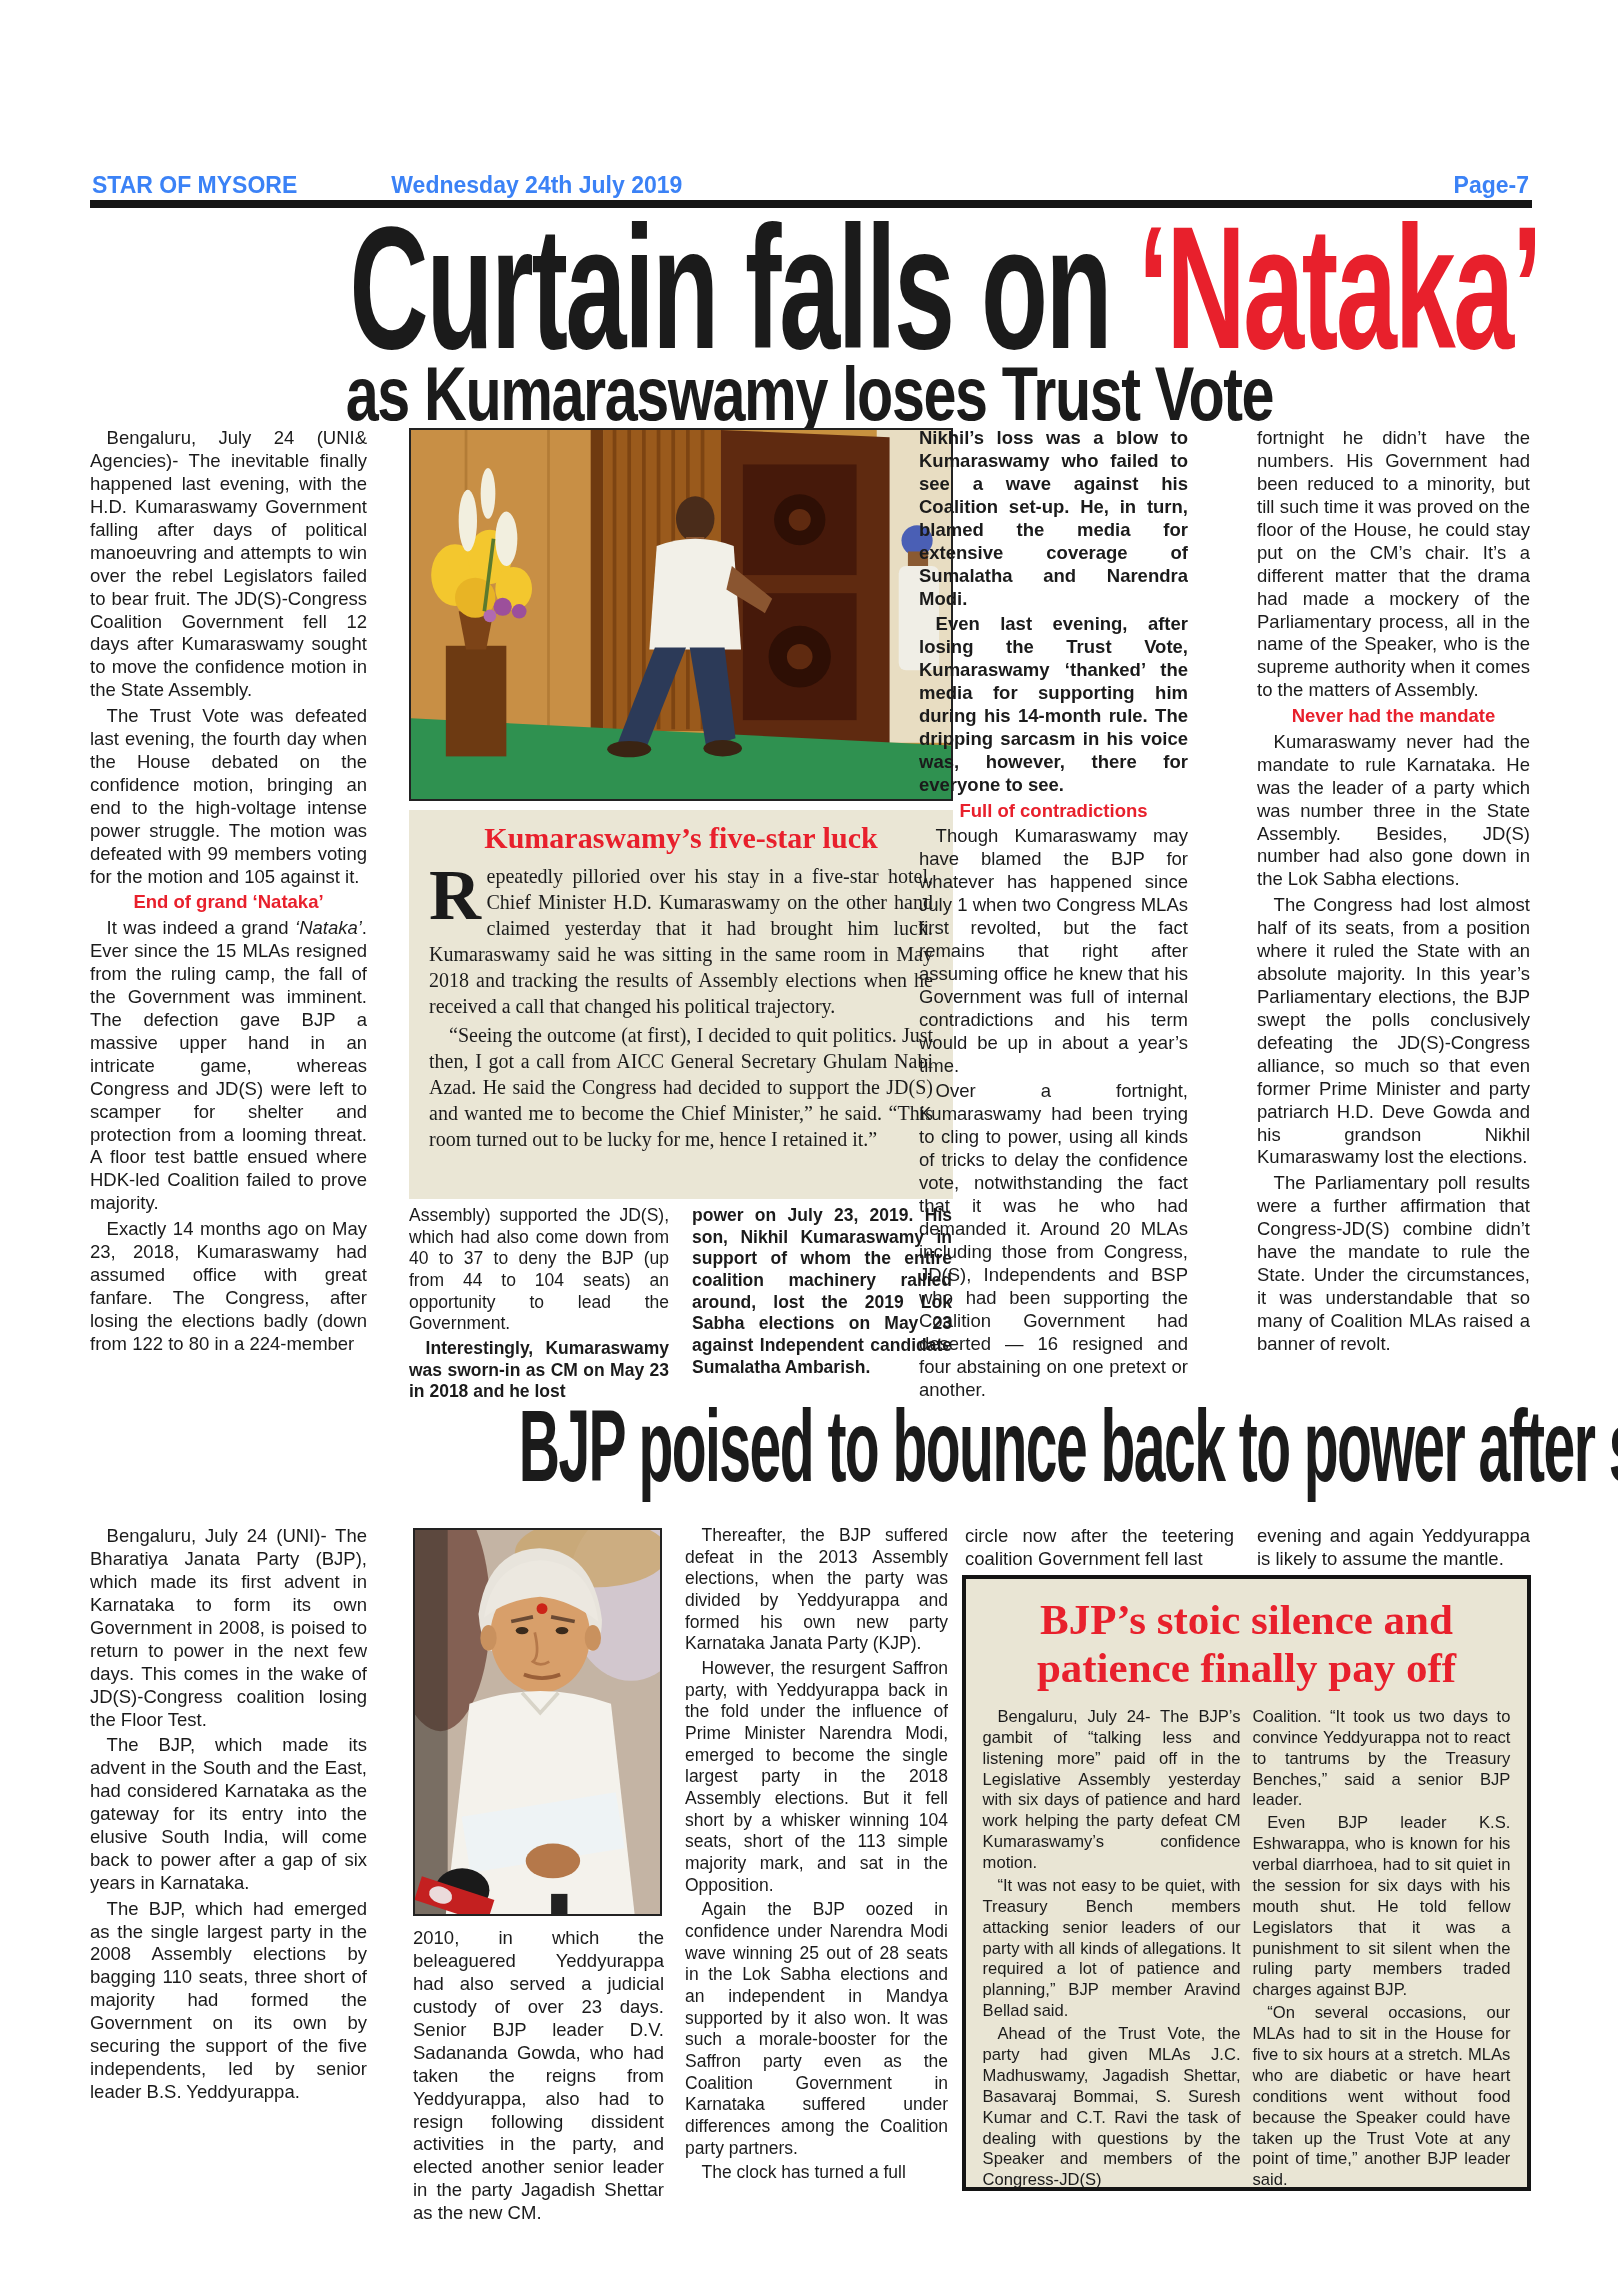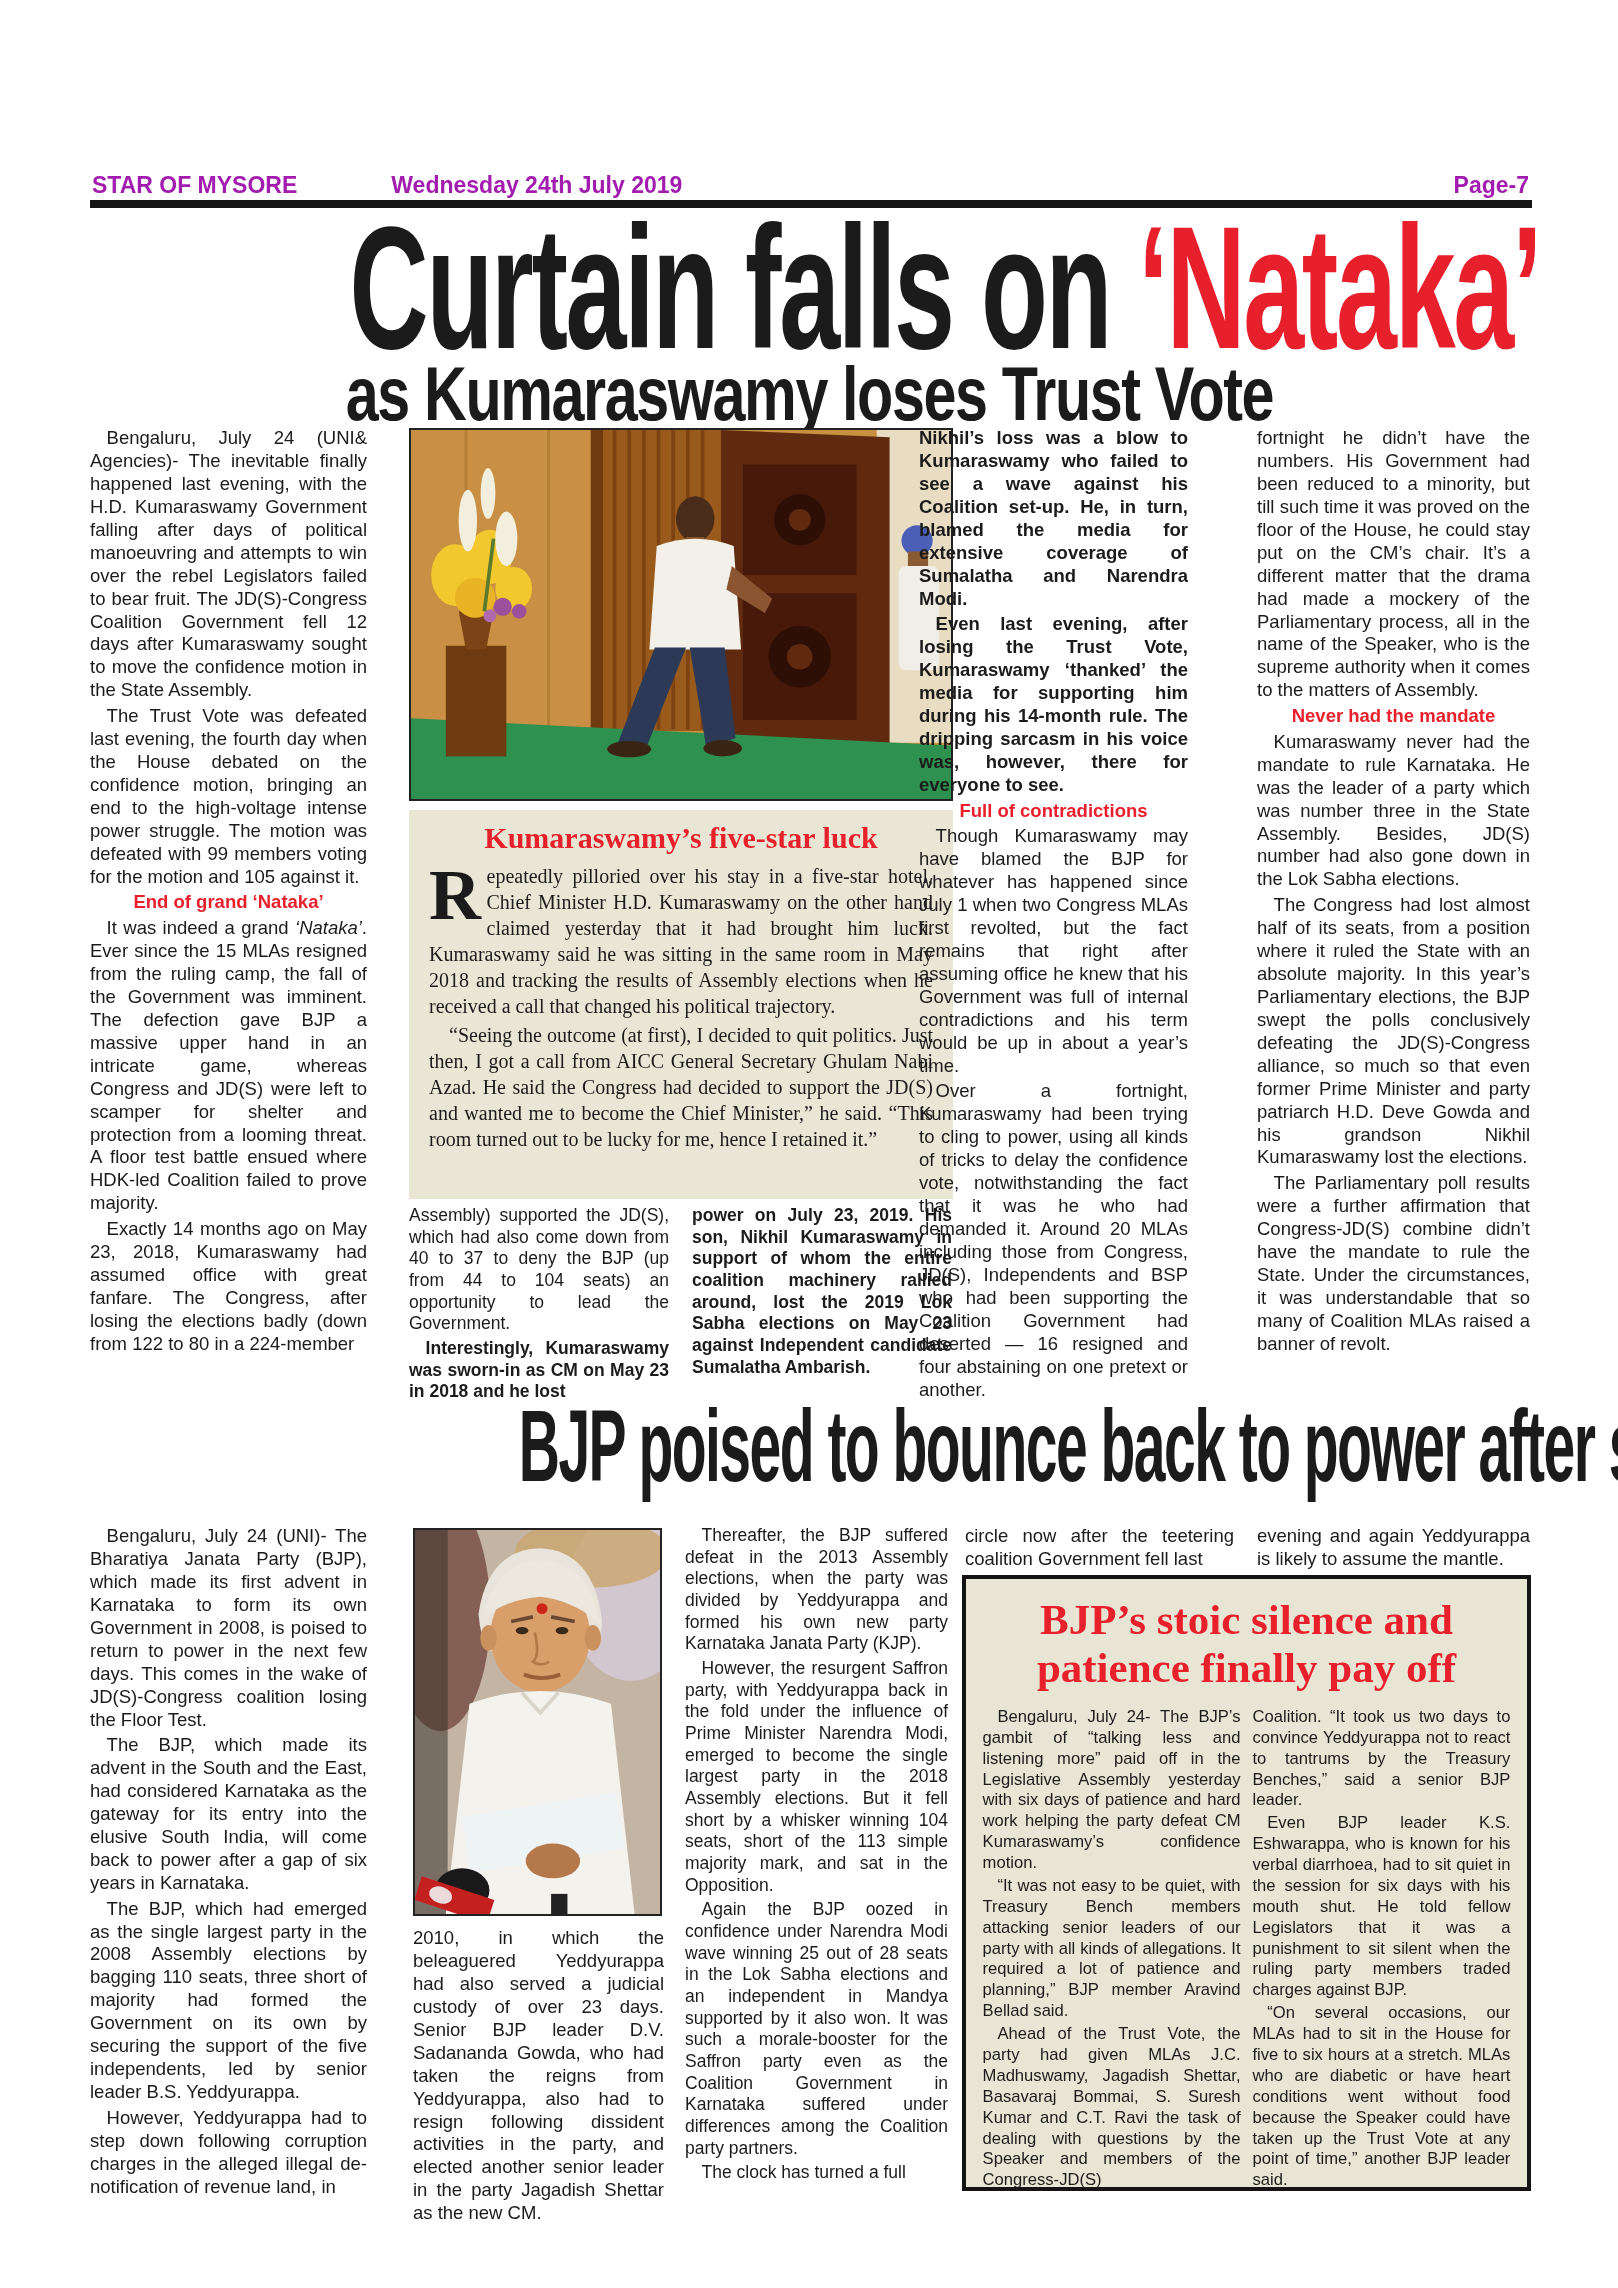--- a/index.html
+++ b/index.html
@@ -3,21 +3,21 @@
 <meta charset="utf-8">
 <style>
   html,body { margin:0; padding:0; background:#ffffff; }
   .page {
     position:relative; width:1619px; height:2289px; background:#ffffff;
     font-family:"Liberation Sans", sans-serif; color:#1b1b1b; overflow:hidden;
   }
   
   .header-row {
     position:absolute; left:92px; right:90px; top:172px;
-    display:flex; align-items:baseline; font-weight:bold; font-size:23px; color:#a21caf;
+    display:flex; align-items:baseline; font-weight:bold; font-size:23px; color:#3b82f6;
   }
   .header-date { margin-left:94px; }
   .header-page { margin-left:auto; }
   .rule { position:absolute; left:90px; top:200px; width:1442px; height:8.3px; background:#151515; }
 
   
   .h1 { position:absolute; left:0; top:201px; width:100%; text-align:center;
         font-weight:bold; font-size:174px; line-height:1; white-space:nowrap; }
   .h1 .squeeze { display:inline-block; transform:scaleX(0.63); transform-origin:50% 50%; letter-spacing:-3.7px; }
   .red { color:#e8202c; }
@@ -199,21 +199,20 @@
   </div>
 
   <div class="h3">
     <span class="squeeze">BJP poised to bounce back to power after six years</span>
   </div>
 
   <div class="col" id="a2col1">
     <p>Bengaluru, July 24 (UNI)- The Bharatiya Janata Party (BJP), which made its first advent in Karnataka to form its own Government in 2008, is poised to return to power in the next few days. This comes in the wake of JD(S)-Congress coalition losing the Floor Test.</p>
     <p>The BJP, which made its advent in the South and the East, had considered Karnataka as the gateway for its entry into the elusive South India, will come back to power after a gap of six years in Karnataka.</p>
     <p>The BJP, which had emerged as the single largest party in the 2008 Assembly elections by bagging 110 seats, three short of majority had formed the Government on its own by securing the support of the five independents, led by senior leader B.S. Yeddyurappa.</p>
-    <p>However, Yeddyurappa had to step down following corruption charges in the alleged illegal de-notification of revenue land, in</p>
   </div>
 
   <div class="photo" id="photo2">
     <svg viewBox="0 0 270 420" preserveAspectRatio="none">
       <rect width="270" height="420" fill="#c4b4a4"></rect>
       <ellipse cx="28" cy="90" rx="55" ry="130" fill="#6e4438" opacity="0.75"></ellipse>
       <ellipse cx="238" cy="70" rx="70" ry="95" fill="#d8cfe0" opacity="0.7"></ellipse>
       <rect x="0" y="0" width="36" height="420" fill="#3c342e" opacity="0.55"></rect>
       <ellipse cx="195" cy="25" rx="85" ry="38" fill="#caa66e" opacity="0.8"></ellipse>
       <g>

